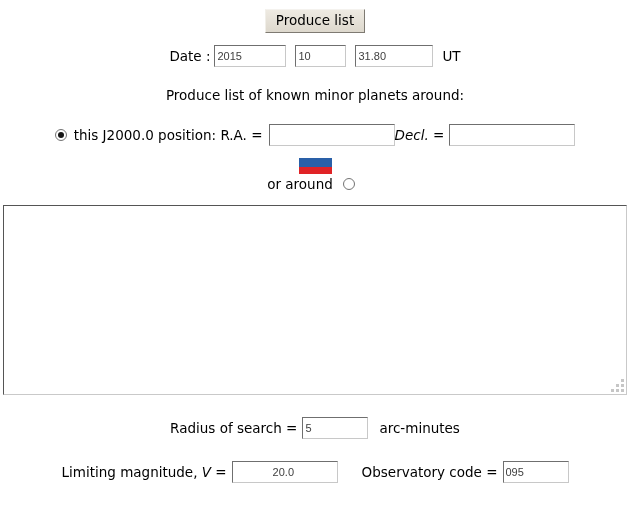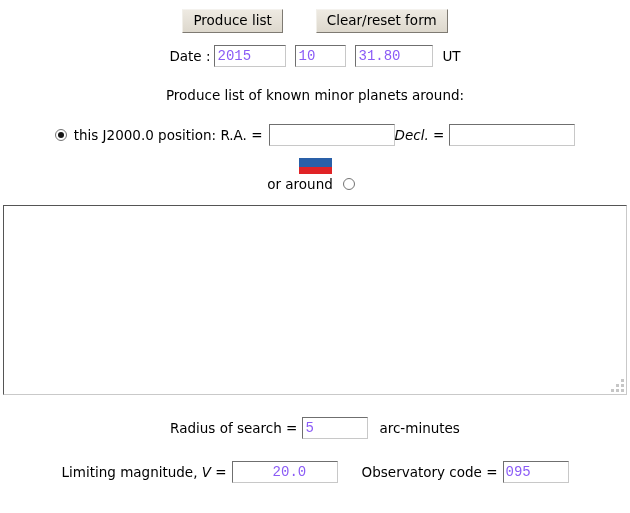--- a/index.html
+++ b/index.html
@@ -42,23 +42,23 @@
     border-bottom-color: #7e7a72;
     padding: 2px 10px 3px 10px;
     line-height: 17px;
     cursor: pointer;
     box-shadow: 0 0 0 0 transparent;
   }
   .btn + .btn { margin-left: 8px; }
 
   
   .tin {
-    font-family: Liberation Mono, monospace;
-    font-size: 14px;
-    color: #8b5cf6;
+    font-family: Liberation Sans, sans-serif;
+    font-size: 11px;
+    color: #404040;
     background: #ffffff;
     border: 1px solid #6f6f6f;
     border-right-color: #c8c8c8;
     border-bottom-color: #c8c8c8;
     padding: 1px 2px;
     line-height: 17px;
     height: 18px;
     box-sizing: content-box;
     outline: none;
   }
@@ -192,21 +192,20 @@
   .mag-row .lbl { margin-right: 5px; }
   .mag-row .gap { display: inline-block; width: 24px; }
   .mag-row .obs-lbl { margin-right: 5px; }
   .ital { font-style: italic; }
 </style>
 </head>
 <body>
 
 <div class="row btn-row">
   <button class="btn" type="button">Produce list</button>
-  <button class="btn" type="button">Clear/reset form</button>
 </div>
 
 <div class="row date-row">
   <span class="lbl">Date :</span>
   <input class="tin w-year" type="text" value="2015" style="">
   <input class="tin w-month" type="text" value="10" style="">
   <input class="tin w-day" type="text" value="31.80" style="">
   <span class="ut">UT</span>
 </div>
 

